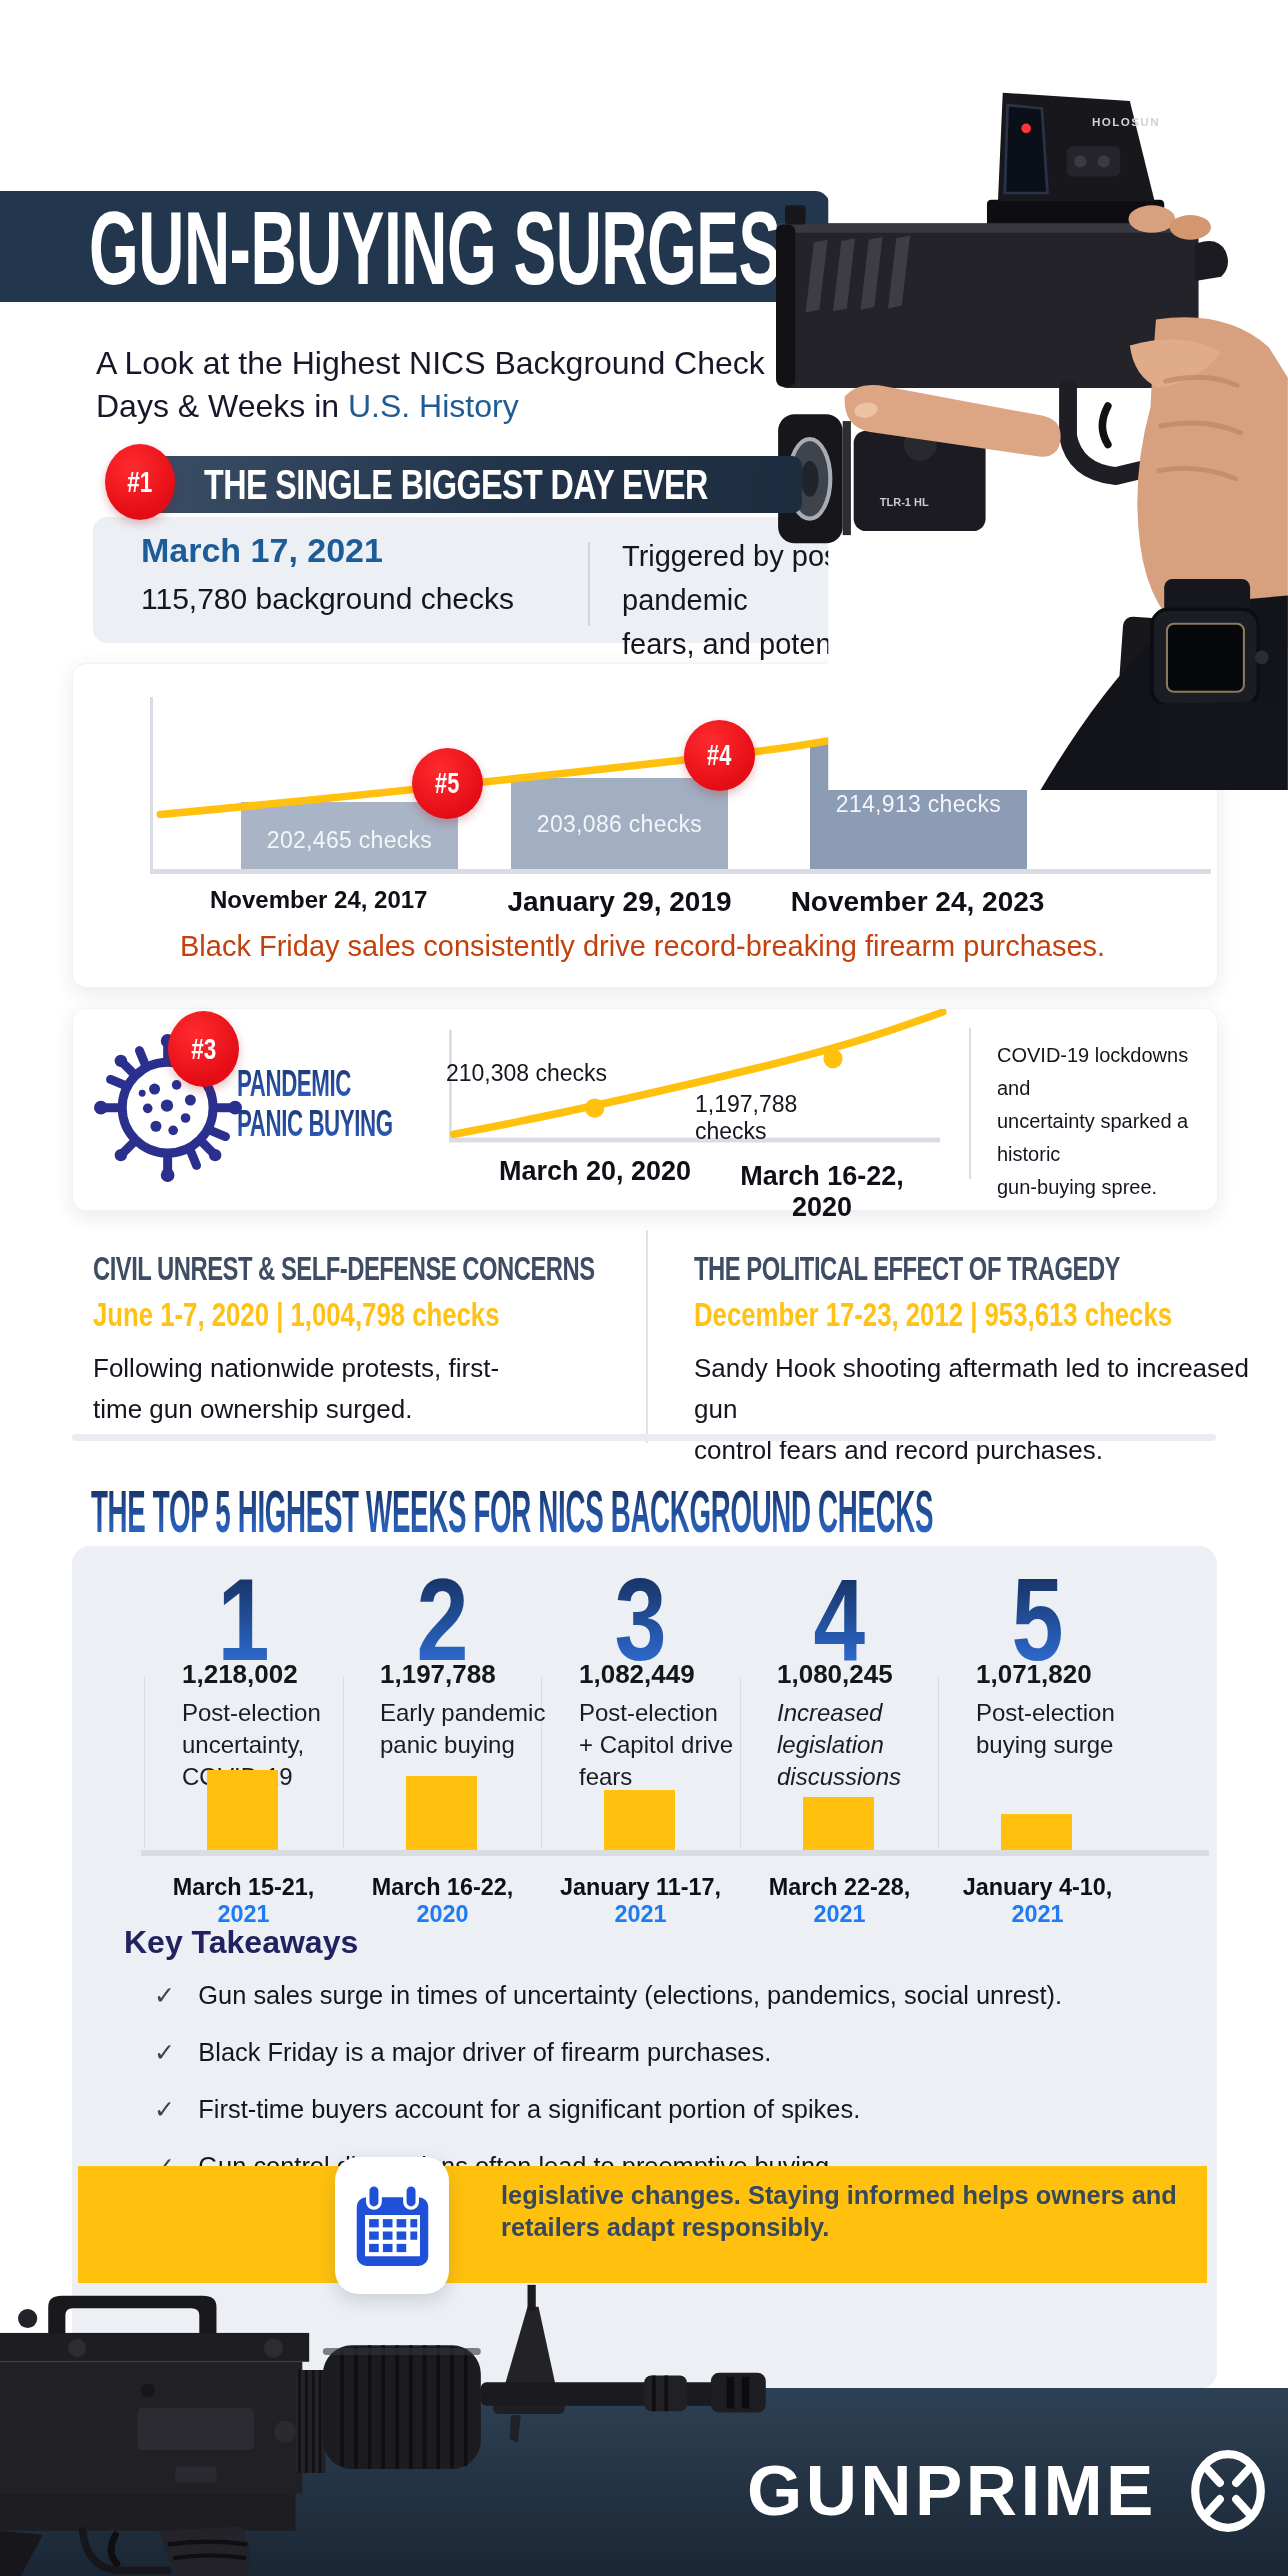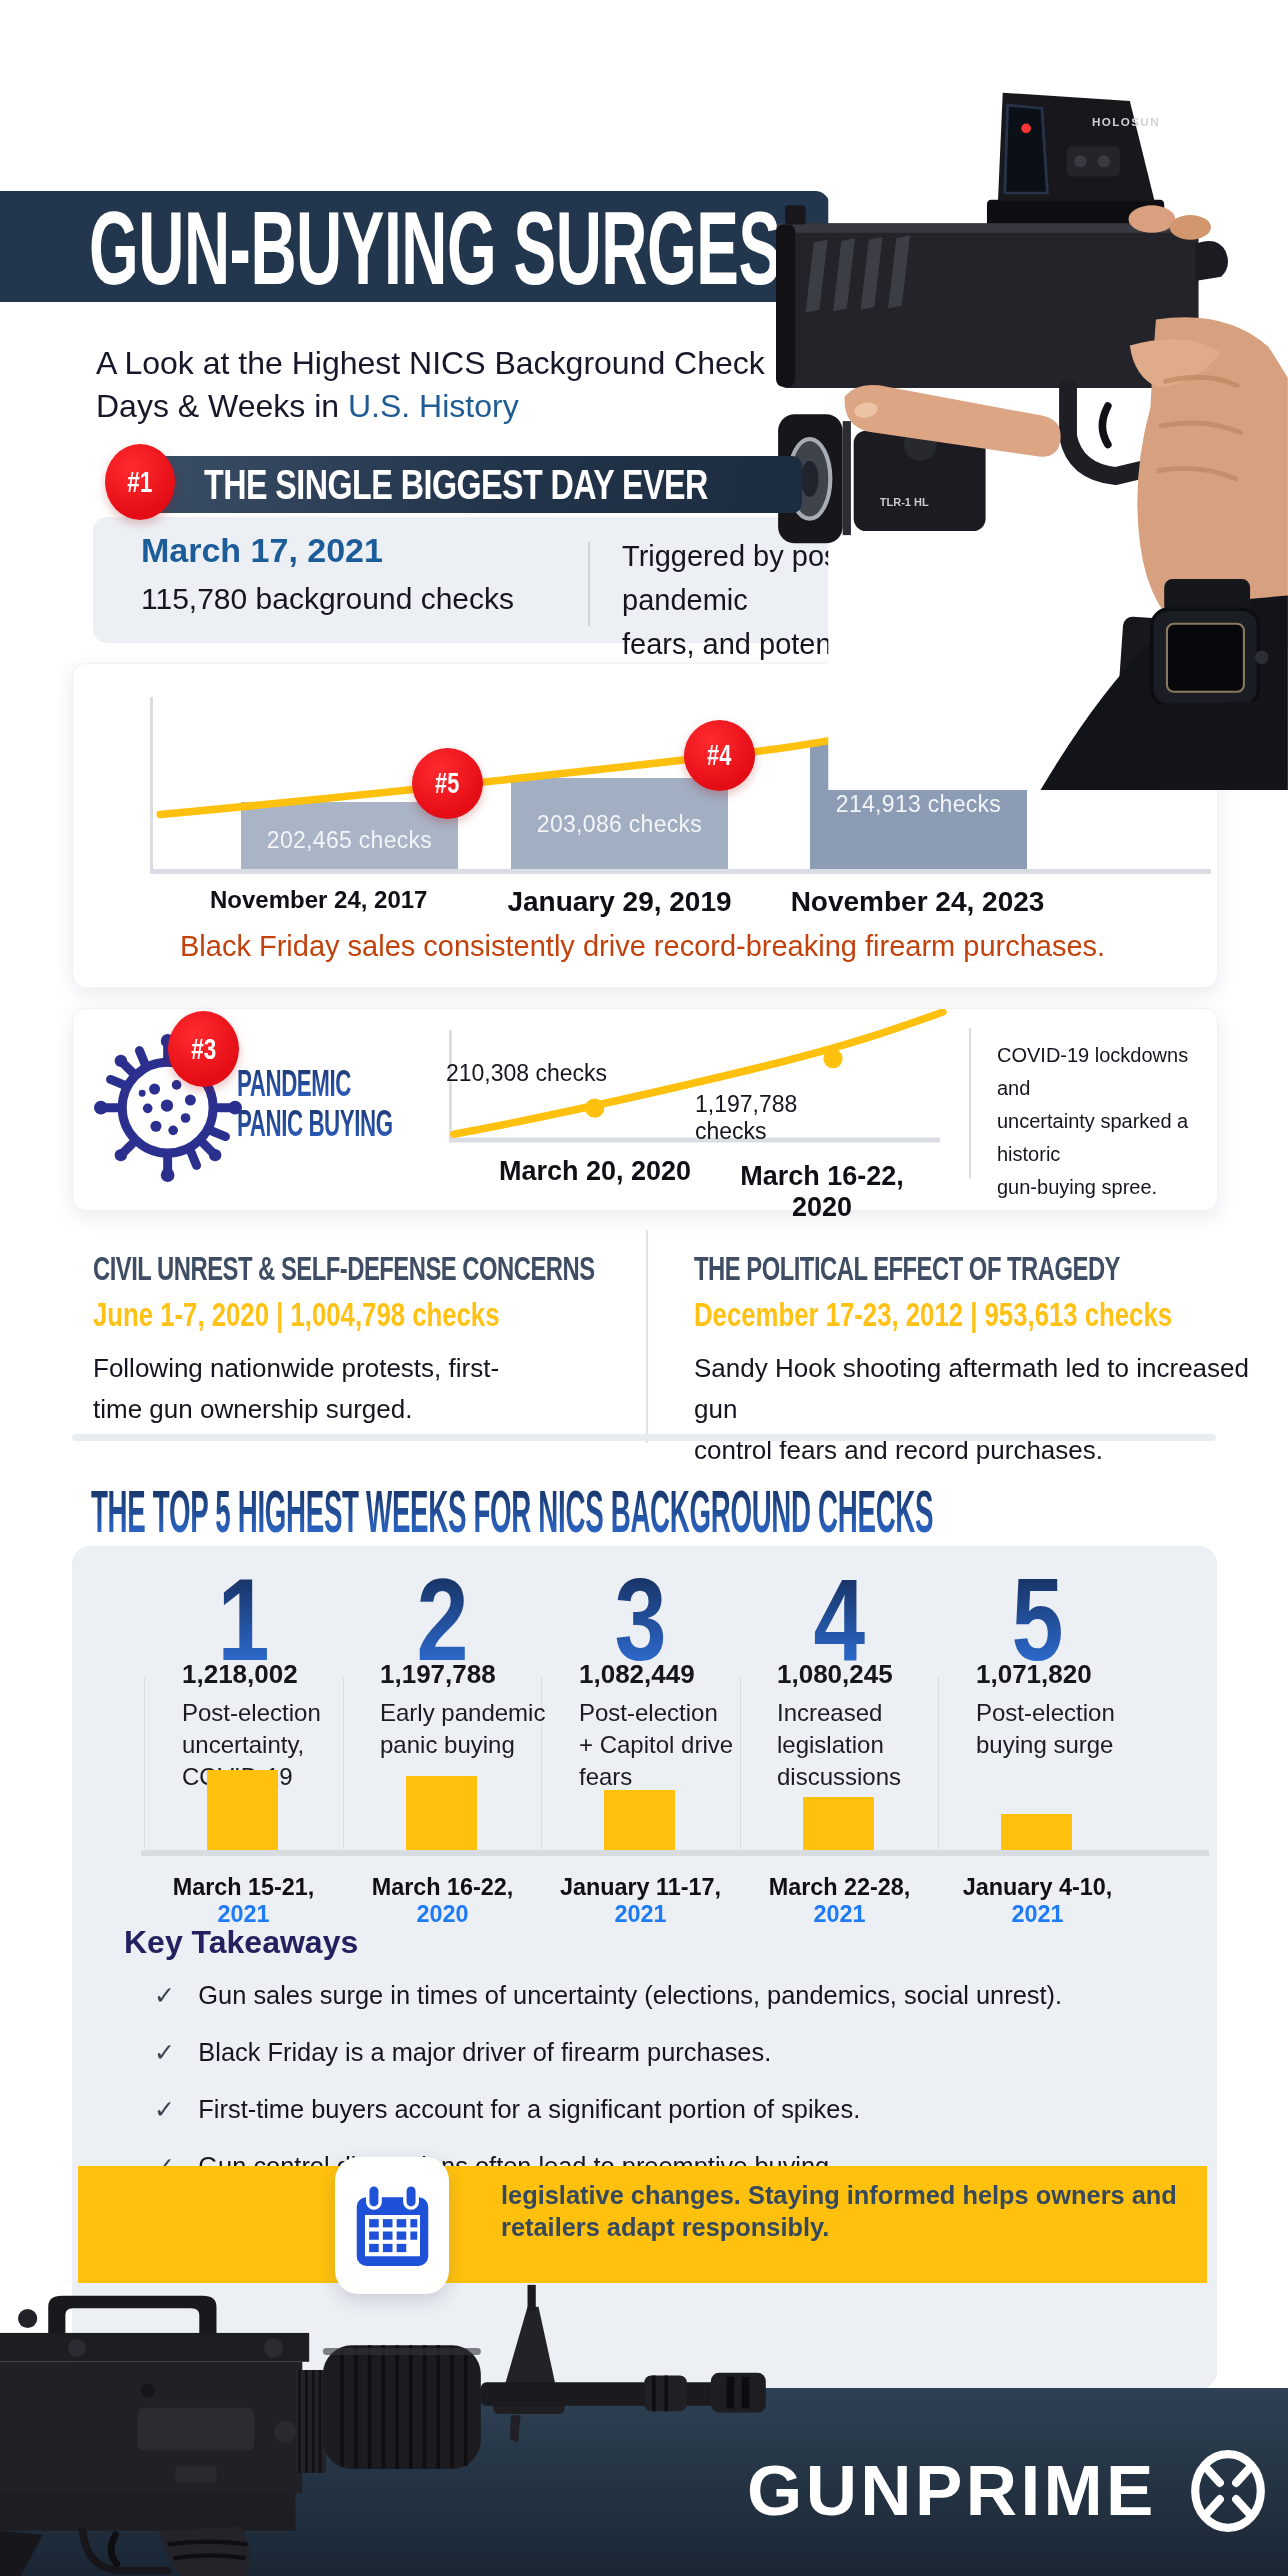--- a/index.html
+++ b/index.html
@@ -292,21 +292,21 @@
     <div class="t5col" style="left:507px;top:113px;">
       <div style="font-size:26px;font-weight:800;color:#15151a;">1,082,449</div>
       <div style="font-size:24px;line-height:32px;margin-top:6.9px;color:#1b1b24;">
         <div>Post-election</div>
         <div>+ Capitol drive</div>
         <div>fears</div>
       </div>
     </div>
     <div class="t5col" style="left:705px;top:113px;">
       <div style="font-size:26px;font-weight:800;color:#15151a;">1,080,245</div>
-      <div style="font-size:24px;line-height:32px;margin-top:6.9px;color:#1b1b24;">
+      <div style="font-size:24px;line-height:32px;margin-top:6.9px;color:#1b1b24;font-style:italic;">
         <div>Increased</div>
         <div>legislation</div>
         <div>discussions</div>
       </div>
     </div>
     <div class="t5col" style="left:904px;top:113px;">
       <div style="font-size:26px;font-weight:800;color:#15151a;">1,071,820</div>
       <div style="font-size:24px;line-height:32px;margin-top:6.9px;color:#1b1b24;">
         <div>Post-election</div>
         <div>buying surge</div>

